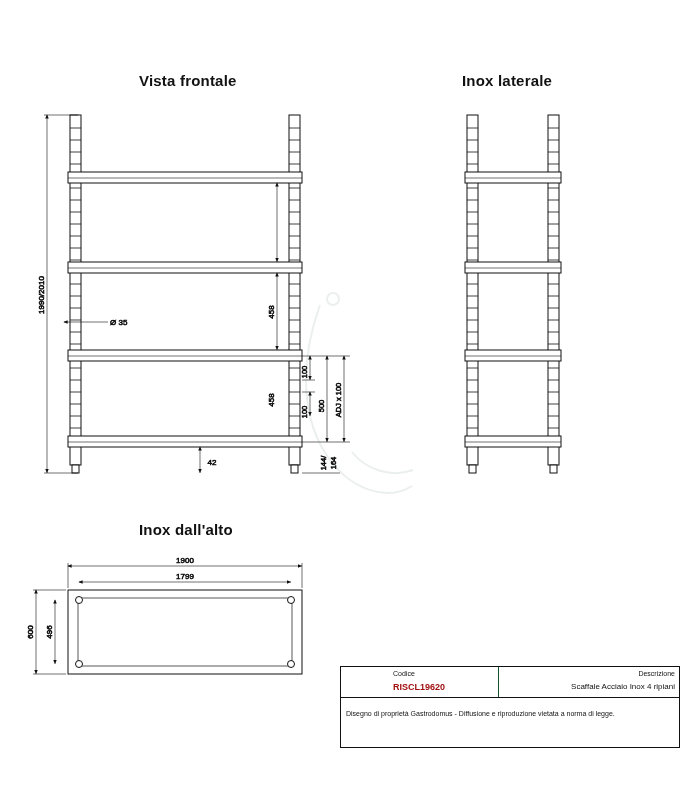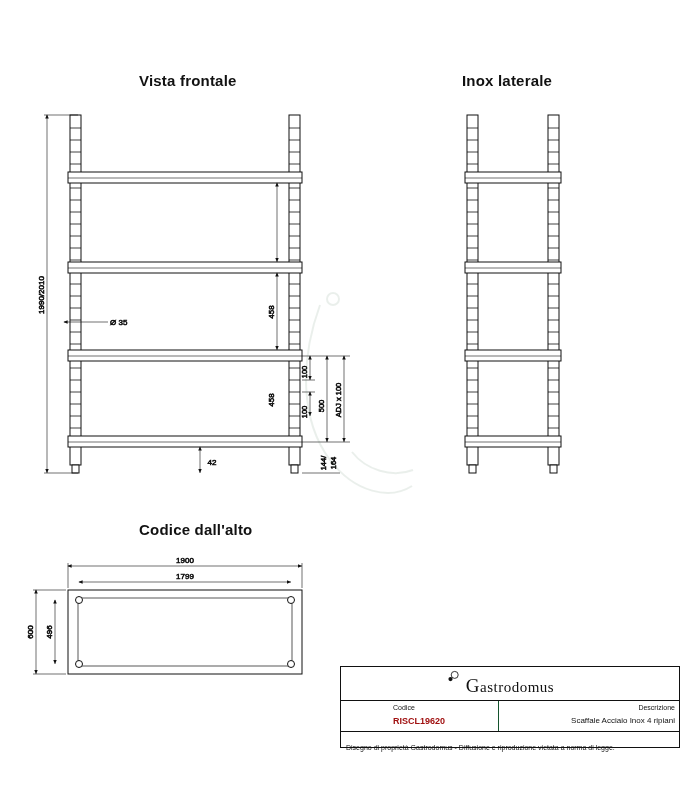--- a/index.html
+++ b/index.html
@@ -132,21 +132,21 @@
     color: #111;
   }
 </style>
 </head>
 <body>
 
 <div class="page">
 
   <div class="title" id="title-front">Vista frontale</div>
   <div class="title" id="title-side">Inox laterale</div>
-  <div class="title" id="title-top">Codice dall'alto</div>
+  <div class="title" id="title-top">Inox dall'alto</div>
 
   <svg class="draw" viewBox="0 0 700 800">
     <defs>
       <marker id="arrS" markerWidth="8" markerHeight="8" refX="7" refY="3" orient="auto">
         <path d="M0,0 L7,3 L0,6 z" fill="#111"></path>
       </marker>
       <marker id="arrE" markerWidth="8" markerHeight="8" refX="1" refY="3" orient="auto">
         <path d="M7,0 L0,3 L7,6 z" fill="#111"></path>
       </marker>
       <pattern id="hatch" width="5" height="5" patternTransform="rotate(45)" patternUnits="userSpaceOnUse">
@@ -374,29 +374,20 @@
     </g>
 
     <g class="watermark-g" opacity="0.10" stroke="#3a6a4a" fill="none" stroke-width="2">
       <path d="M320 305 C300 360, 300 420, 330 460 C355 493, 390 500, 412 486"></path>
       <path d="M413 470 C392 478, 366 470, 352 452"></path>
       <circle cx="333" cy="299" r="6"></circle>
     </g>
   </svg>
 
   <div class="titleblock">
-    <div class="tb-logo-row">
-      <svg class="tb-logo-mark" viewBox="0 0 20 20">
-        <circle cx="11" cy="7" r="5" fill="none" stroke="#111" stroke-width="1.2"></circle>
-        <circle cx="5" cy="13" r="3" fill="#111"></circle>
-      </svg>
-      <div class="tb-brand">
-        <span class="big">G</span><span>astrodomus</span>
-      </div>
-    </div>
     <div class="tb-mid">
       <div class="tb-col-left">
         <span class="tb-label">Codice</span>
         <span class="tb-value-code">RISCL19620</span>
       </div>
       <div class="tb-col-right">
         <span class="tb-label">Descrizione</span>
         <span class="tb-value">Scaffale Acciaio Inox 4 ripiani</span>
       </div>
     </div>

